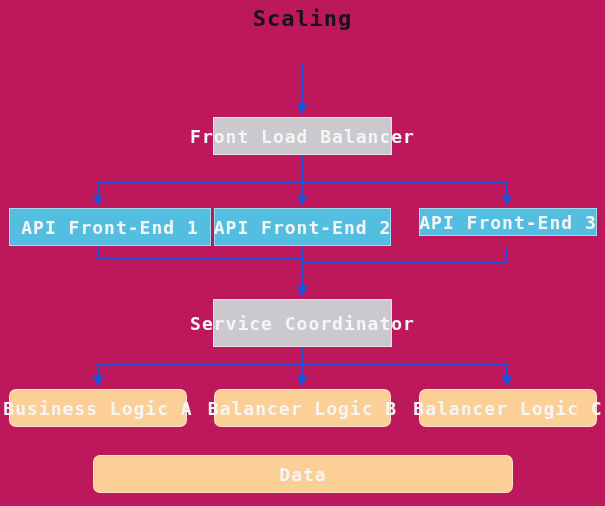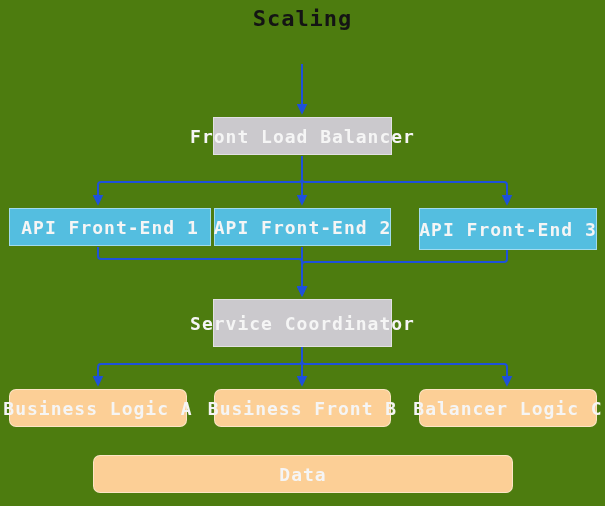--- a/index.html
+++ b/index.html
@@ -1,19 +1,19 @@
 <!DOCTYPE html>
 <html><head>
 <meta charset="utf-8">
 <style>
   html,body{margin:0;padding:0;background:#ffffff;}
   .canvas{
     position:relative;
     width:605px;height:506px;
-    background:#4d7c0f;
+    background:#be185d;
     font-family:"DejaVu Sans Mono","Liberation Mono",monospace;
     overflow:hidden;
   }
   .diagram-title{
     position:absolute;left:0;top:6px;width:605px;
     text-align:center;
     font-size:22px;font-weight:bold;color:#141414;
     letter-spacing:1px;
   }
   .edges{position:absolute;left:0;top:0;width:605px;height:506px;}
@@ -26,21 +26,21 @@
     box-sizing:border-box;
     white-space:nowrap;
   }
   .node.gray{background:#cbc9cd;}
   .node.blue{background:#54bee0;}
   .node.orange{background:#fccf96;border-radius:7px;}
 
   .n-flb {left:213px;top:117px;width:179px;height:38px;}
   .n-api1{left:9px;  top:208px;width:202px;height:38px;}
   .n-api2{left:214px;top:208px;width:177px;height:38px;}
-  .n-api3{left:419px;top:208px;width:178px;height:42px;}
+  .n-api3{left:419px;top:208px;width:178px;height:28px;}
   .n-sc  {left:213px;top:299px;width:179px;height:48px;}
   .n-bla {left:9px;  top:389px;width:178px;height:38px;}
   .n-blb {left:214px;top:389px;width:177px;height:38px;}
   .n-blc {left:419px;top:389px;width:178px;height:38px;}
   .n-data{left:93px; top:455px;width:420px;height:38px;}
 </style>
 </head>
 <body>
 
 <div class="canvas">
@@ -82,21 +82,21 @@
   </div>
 
   <div class="node gray n-sc">
     <span>Service Coordinator</span>
   </div>
 
   <div class="node orange n-bla">
     <span>Business Logic A</span>
   </div>
   <div class="node orange n-blb">
-    <span>Business Front B</span>
+    <span>Balancer Logic B</span>
   </div>
   <div class="node orange n-blc">
     <span>Balancer Logic C</span>
   </div>
 
   <div class="node orange n-data">
     <span>Data</span>
   </div>
 
 </div>

